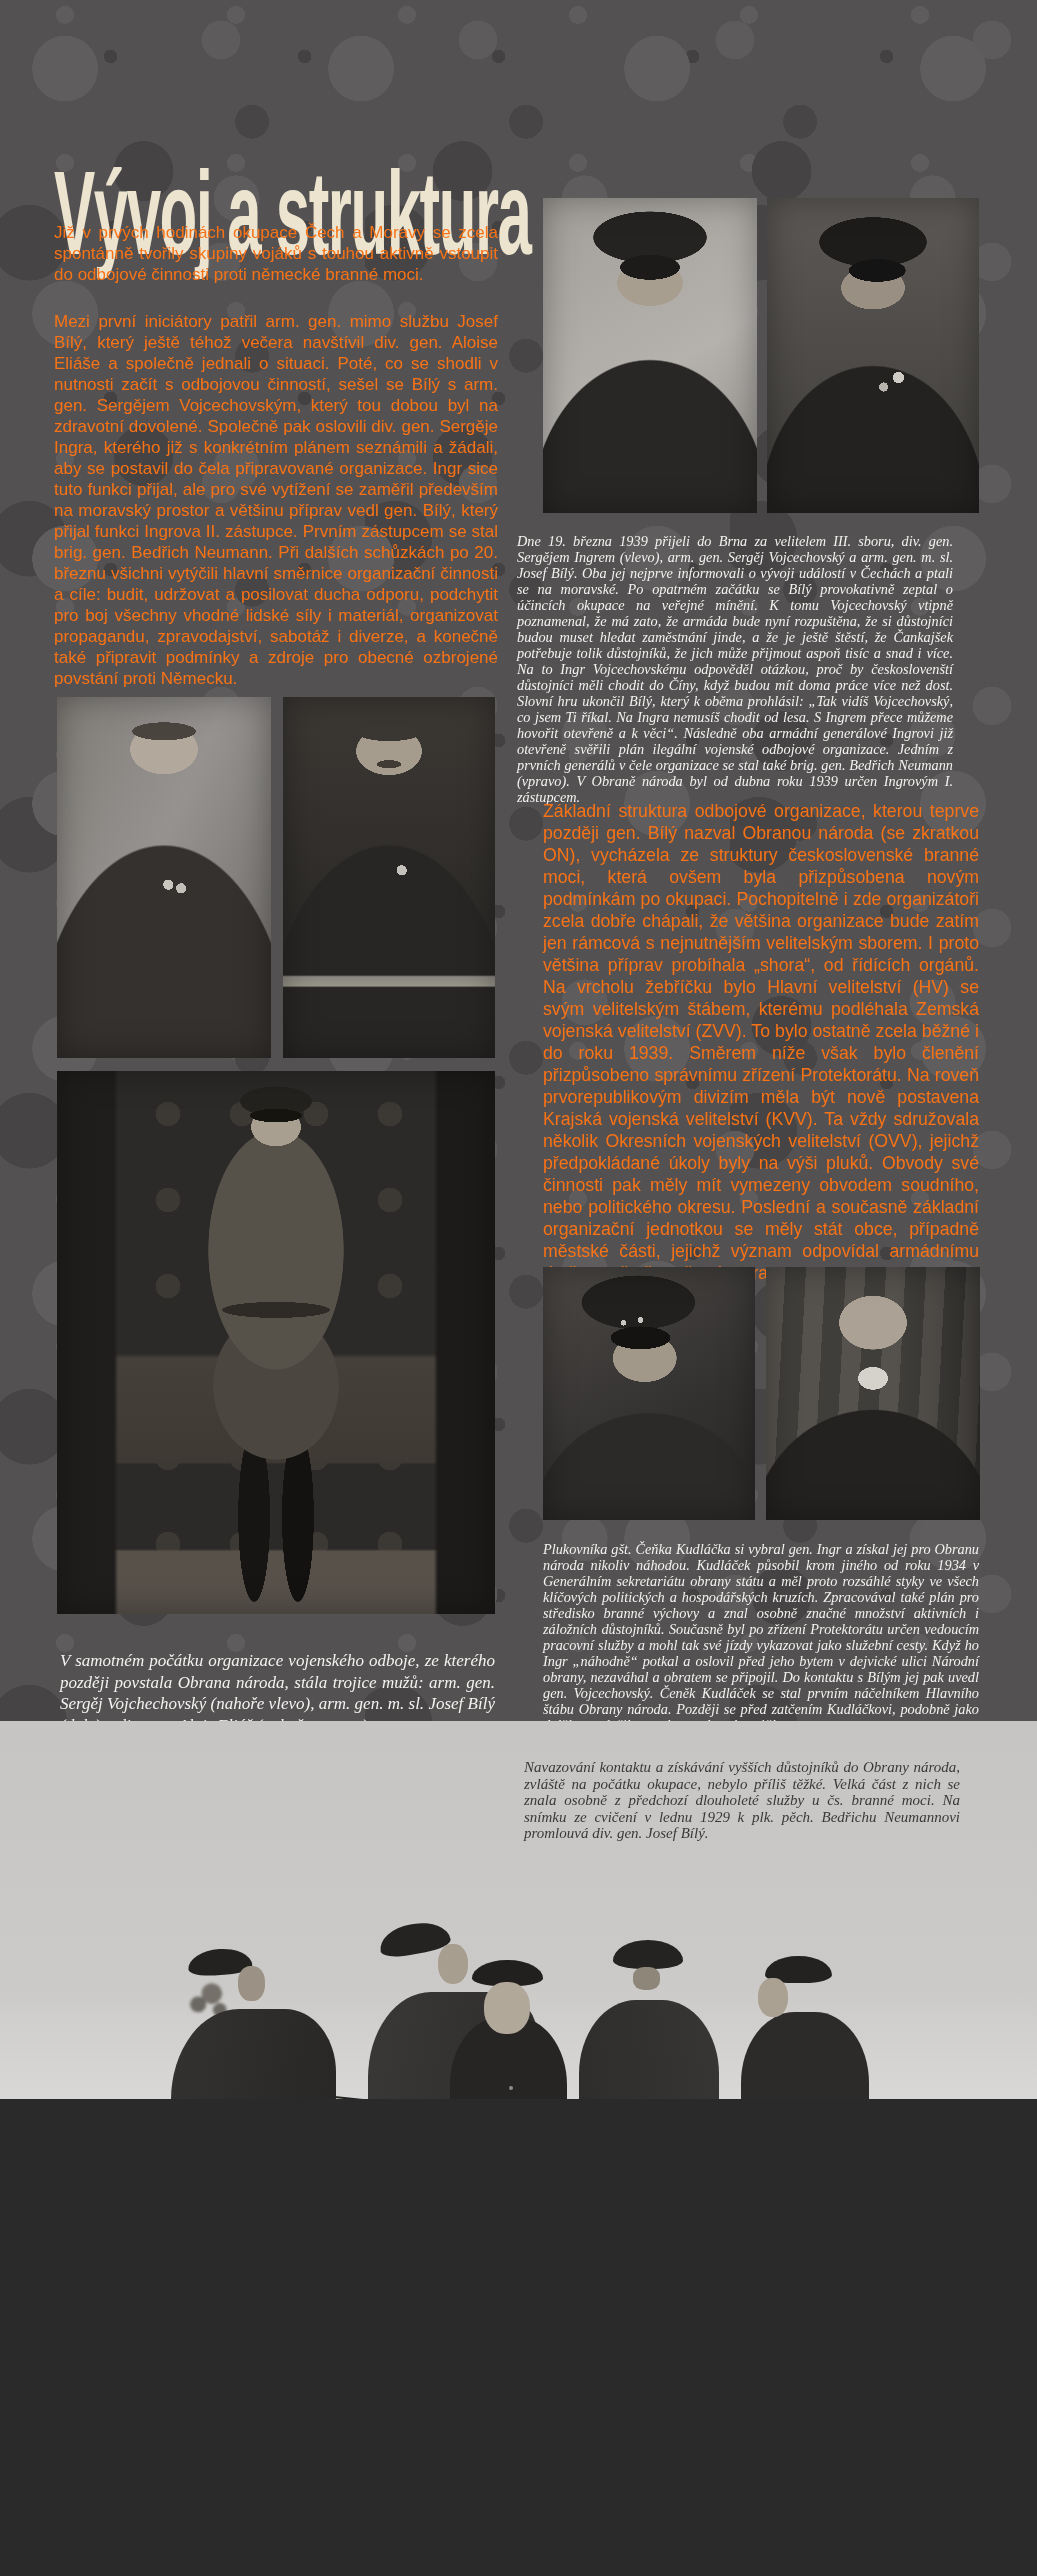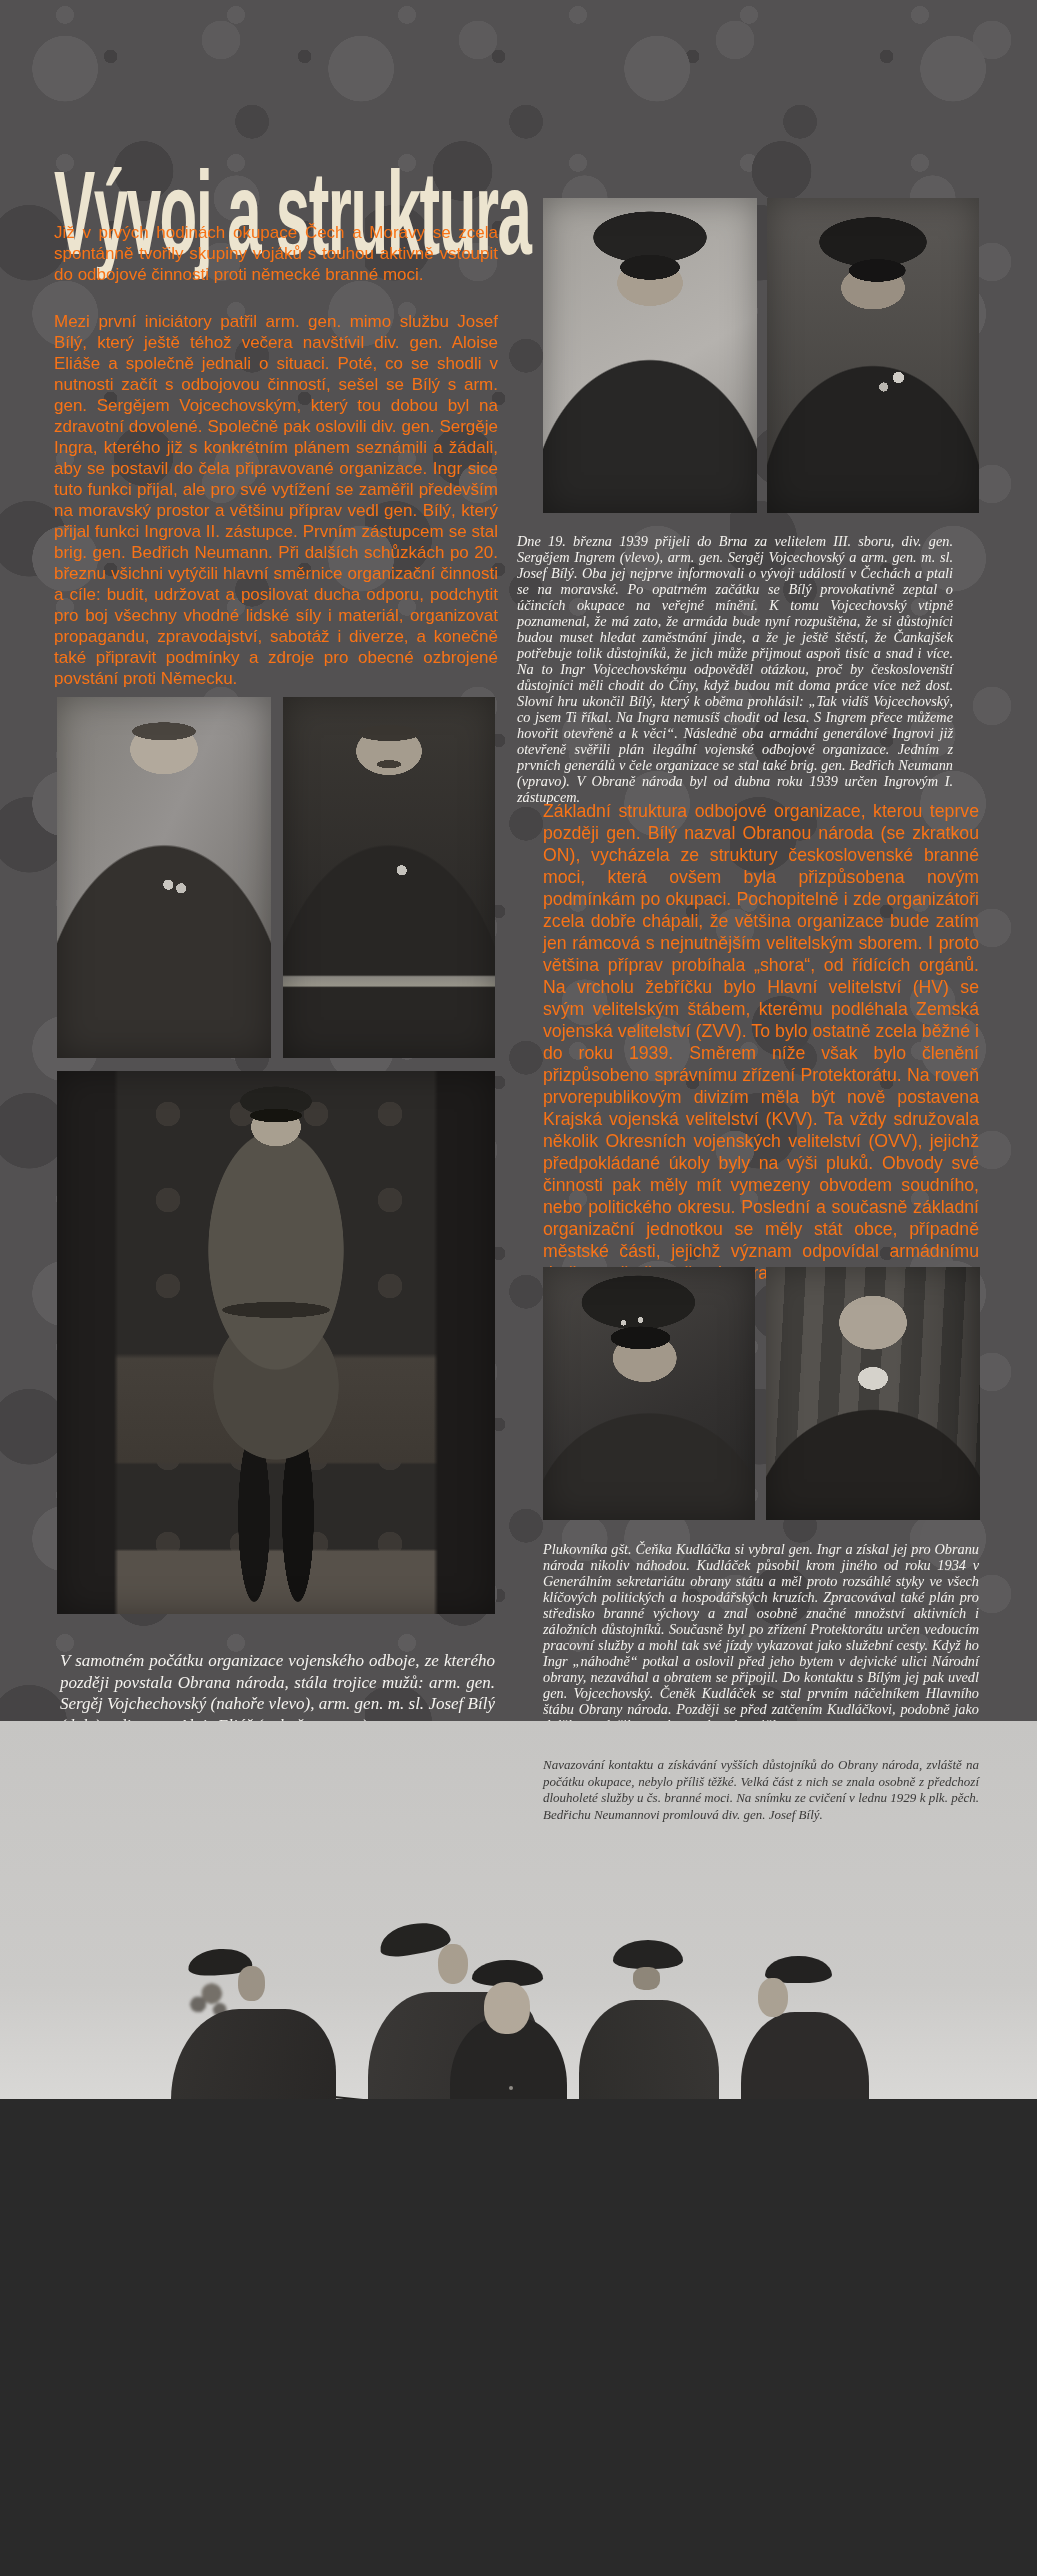--- a/index.html
+++ b/index.html
@@ -25,21 +25,21 @@
   .body-text{position:absolute;color:#f97316;font-size:17px;line-height:21px;
              text-align:justify;white-space:pre-line;}
   .lp1{left:54px;top:205px;width:444px;}
   .lp2{left:54px;top:299px;width:444px;margin-top:12px;}
   .rbody{left:543px;top:782px;width:436px;font-size:17.7px;line-height:22px;}
   .cap-serif{position:absolute;font-family:"Liberation Serif",serif;font-style:italic;
              color:#f5f3ef;text-align:justify;}
   .lcap{left:60px;top:1633px;width:435px;font-size:17px;line-height:21.7px;}
   .rcap1{left:517px;top:519px;width:436px;font-size:14.3px;line-height:16px;}
   .rcap2{left:543px;top:1527px;width:436px;font-size:14.3px;line-height:16px;}
-  .bcap{left:543px;top:1744px;width:436px;font-size:13px;line-height:16.5px;color:#3a3938;}
+  .bcap{left:524px;top:1744px;width:436px;font-size:15px;line-height:16.5px;color:#3a3938;}
   
   .photo{position:absolute;box-shadow:inset 0 0 34px rgba(0,0,0,.35);}
   .ph-ingr{left:543px;top:198px;width:214px;height:315px;background:
      radial-gradient(ellipse 30px 12.5px at 50% 22%, #1c1b1a 99%, transparent 100%),
      radial-gradient(ellipse 57px 26px at 50% 12.5%, #242322 99%, transparent 100%),
      radial-gradient(ellipse 33px 23px at 50% 27%, #a89e90 99%, transparent 100%),
      radial-gradient(ellipse 120px 160px at 50% 102%, #282726 99%, transparent 100%),
      linear-gradient(150deg,#a29f9a,#b5b2ae 55%,#8e8b87);}
   .ph-neumann{left:767px;top:198px;width:212px;height:315px;background:
      radial-gradient(ellipse 28.5px 11.4px at 52% 23%, #151414 99%, transparent 100%),

